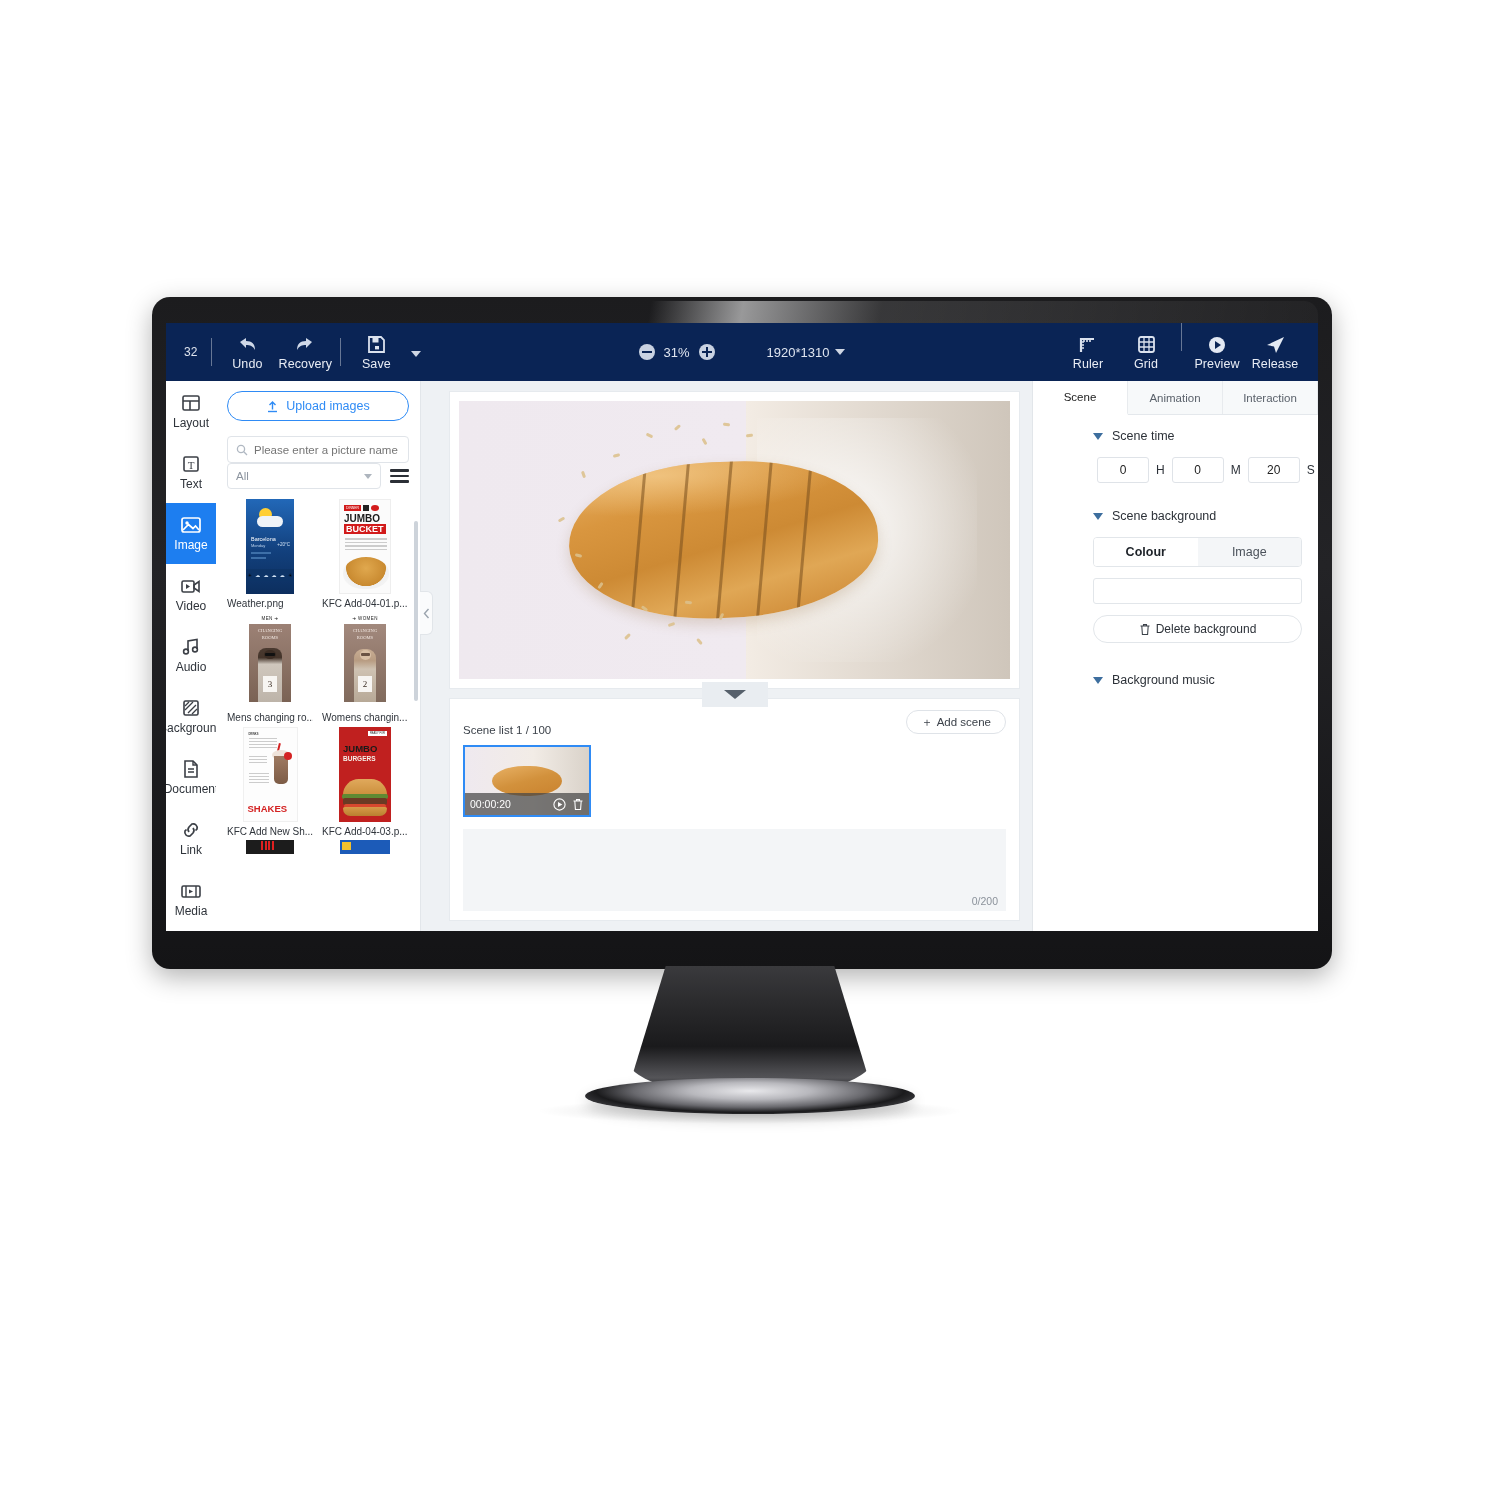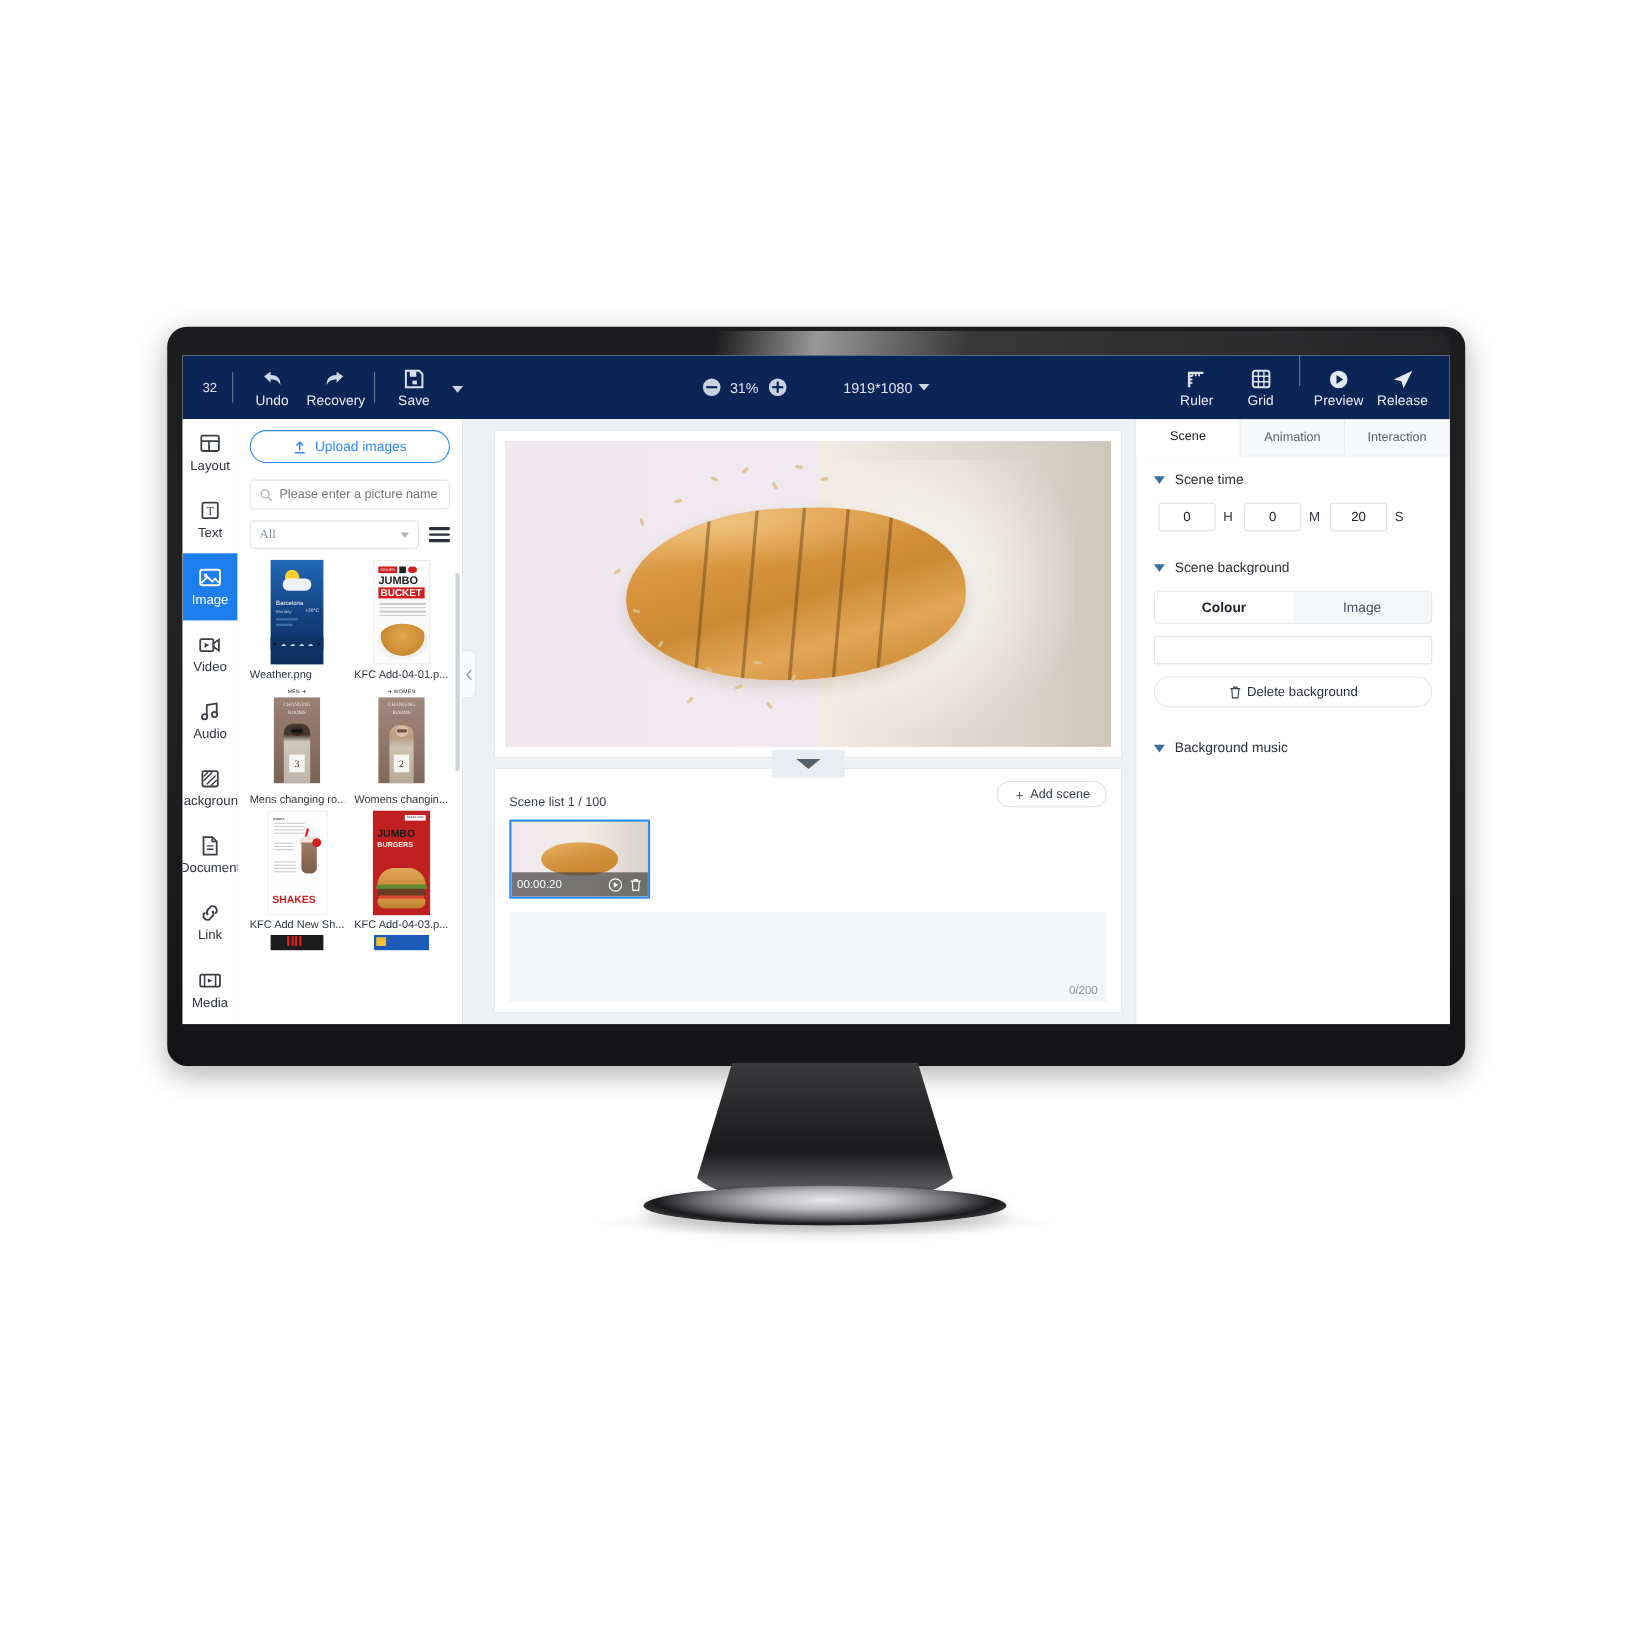--- a/index.html
+++ b/index.html
@@ -123,21 +123,21 @@
     background:#fff; cursor:pointer;
   }
   .search-box {
     margin-top: 15px; width:100%; height:27px; border:1px solid #e0e4e9; border-radius:4px;
     display:flex; align-items:center; padding: 0 8px; gap:6px; background:#fff;
   }
   .search-box input {
     border:none; outline:none; font-size:11.5px; color:#9aa3ae; width:100%;
     font-family:"Liberation Sans", sans-serif; background:transparent;
   }
-  .filter-row { margin-top: 10px; display:flex; align-items:center; gap:9px;font-family:Liberation Serif, serif; }
+  .filter-row { display:flex; align-items:center; gap:9px; }
   .select {
     flex:1; height:26px; border:1px solid #e0e4e9; border-radius:4px; background:#fff;
     display:flex; align-items:center; justify-content:space-between; padding: 0 8px;
     font-size:11.5px; color:#8c949f; cursor:pointer;
   }
   .sel-caret{width:0;height:0;border-left:4px solid transparent;border-right:4px solid transparent;border-top:5px solid #aeb5be;}
   .hamburger { width:19px; cursor:pointer; display:flex;flex-direction:column;gap:3px;}
   .hamburger span{display:block;height:2.6px;background:#2b2f36;border-radius:1px;}
 
   #thumb-scroll {
@@ -241,21 +241,21 @@
   #right-panel {
     width: 286px; flex:0 0 286px; background:#fff; border-left:1px solid #e2e6ea;
     display:flex; flex-direction:column;
   }
   #rp-tabs { display:flex; height:34px; border-bottom:1px solid #e4e8ec; }
   .rp-tab {
     flex:1; display:flex;align-items:center;justify-content:center;
     font-size:11.5px; color:#5b626b; background:#f7f9fa; cursor:pointer; border-right:1px solid #e8ebee;
   }
   .rp-tab.active { background:#fff; color:#222; border-bottom:2px solid #fff; margin-bottom:-1px;}
-  .rp-body { padding: 14px 16px; }
+  .rp-body { padding: 14px 16px; margin-left: 44px; }
   .sec-head { display:flex; align-items:center; gap:9px; margin-bottom:14px; }
   .tri { width:0;height:0;border-left:5px solid transparent;border-right:5px solid transparent;border-top:7px solid #3d6e9e; cursor:pointer;}
   .sec-title { font-size:12.5px; color:#2c3138; }
   .time-row { display:flex; align-items:center; gap:7px; margin-bottom: 26px; padding-left: 4px;}
   .time-inp {
     width: 52px; height: 26px; border:1px solid #dfe3e8; border-radius:3px; background:#fff;
     font-size:12px; color:#222; text-align:center; outline:none;
     font-family:"Liberation Sans", sans-serif;
   }
   .time-lb { font-size:12px; color:#2c3138; width:12px; }
@@ -322,21 +322,21 @@
         <div class="tb-caret"></div>
       </div>
 
       <div class="tb-center">
         <div class="zoom-grp">
           <div class="circ-btn"></div>
           <span>31%</span>
           <div class="circ-btn plus"></div>
         </div>
         <div class="res-grp">
-          <span>1919*1080</span>
+          <span>1920*1310</span>
           <span class="res-caret"></span>
         </div>
       </div>
 
       <div class="tb-right">
         <div class="tb-btn">
           <span class="ic">
             <svg width="20" height="20" viewBox="0 0 20 20">
               <path d="M3 17 L3 4 L16 4" fill="none" stroke="#dbe2ee" stroke-width="2.2"></path>
               <path d="M6 4 v3 M9 4 v3 M12 4 v3 M3 7 h3 M3 10 h3 M3 13 h3" stroke="#dbe2ee" stroke-width="1.6"></path>

